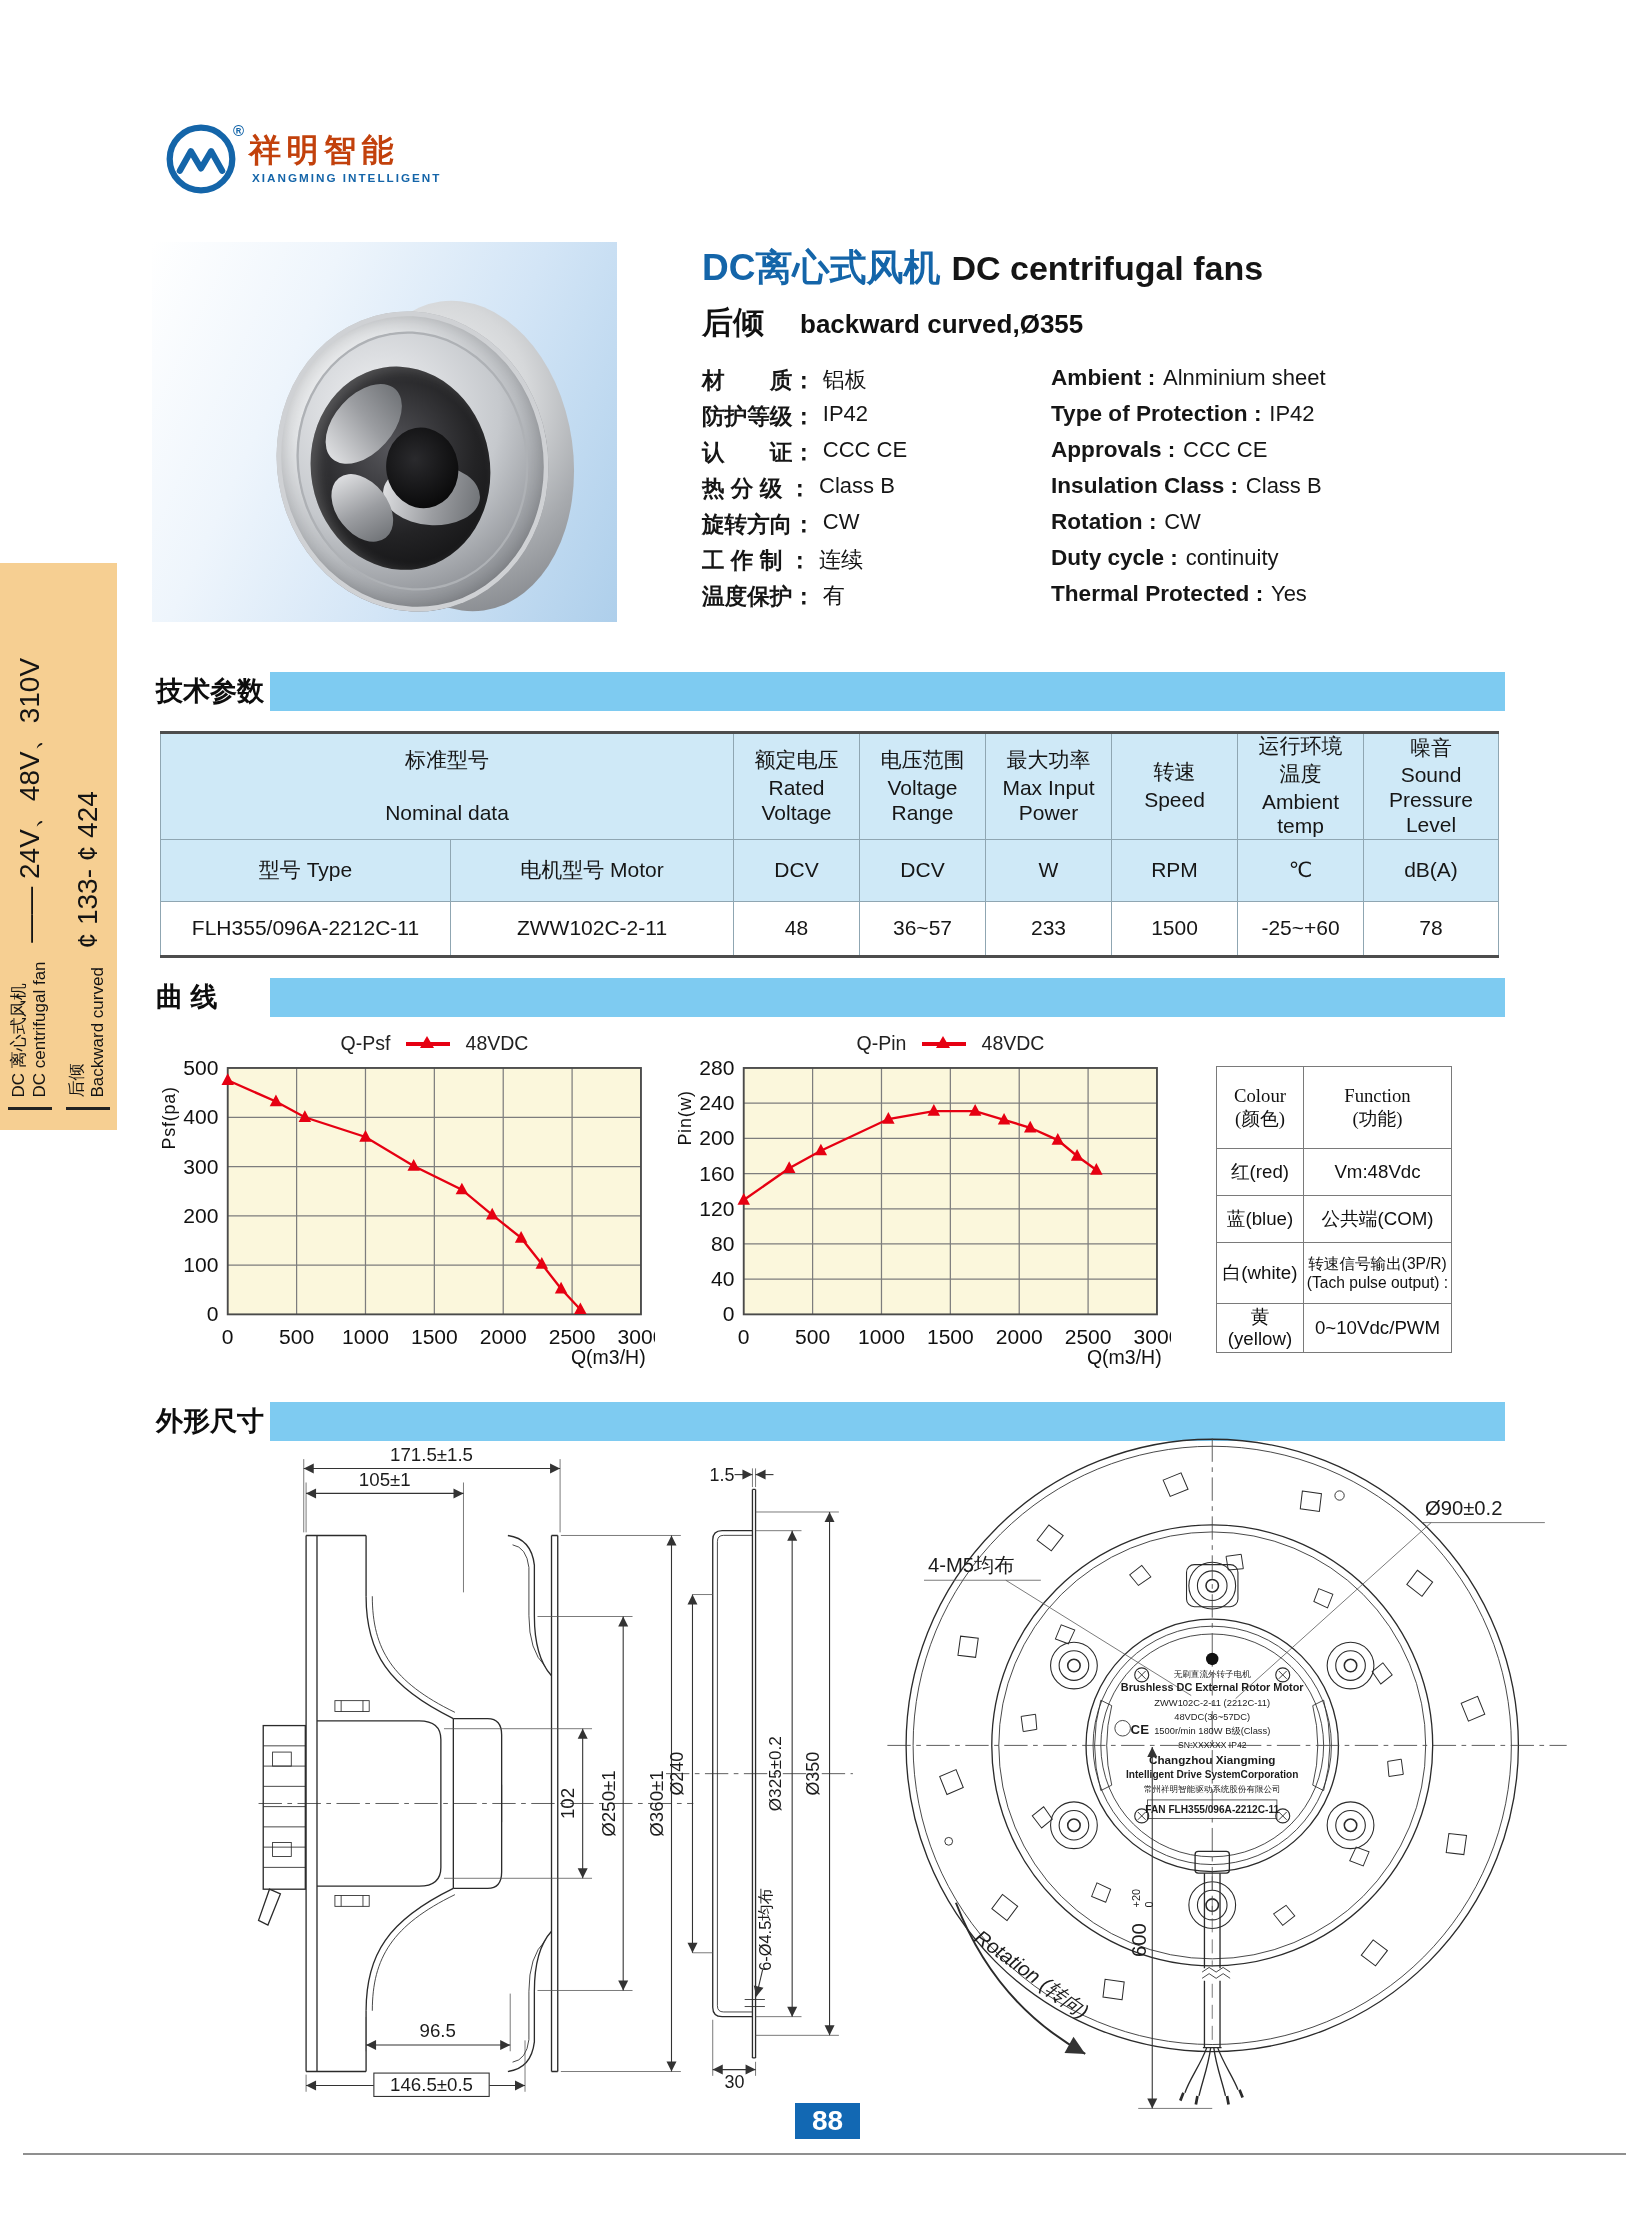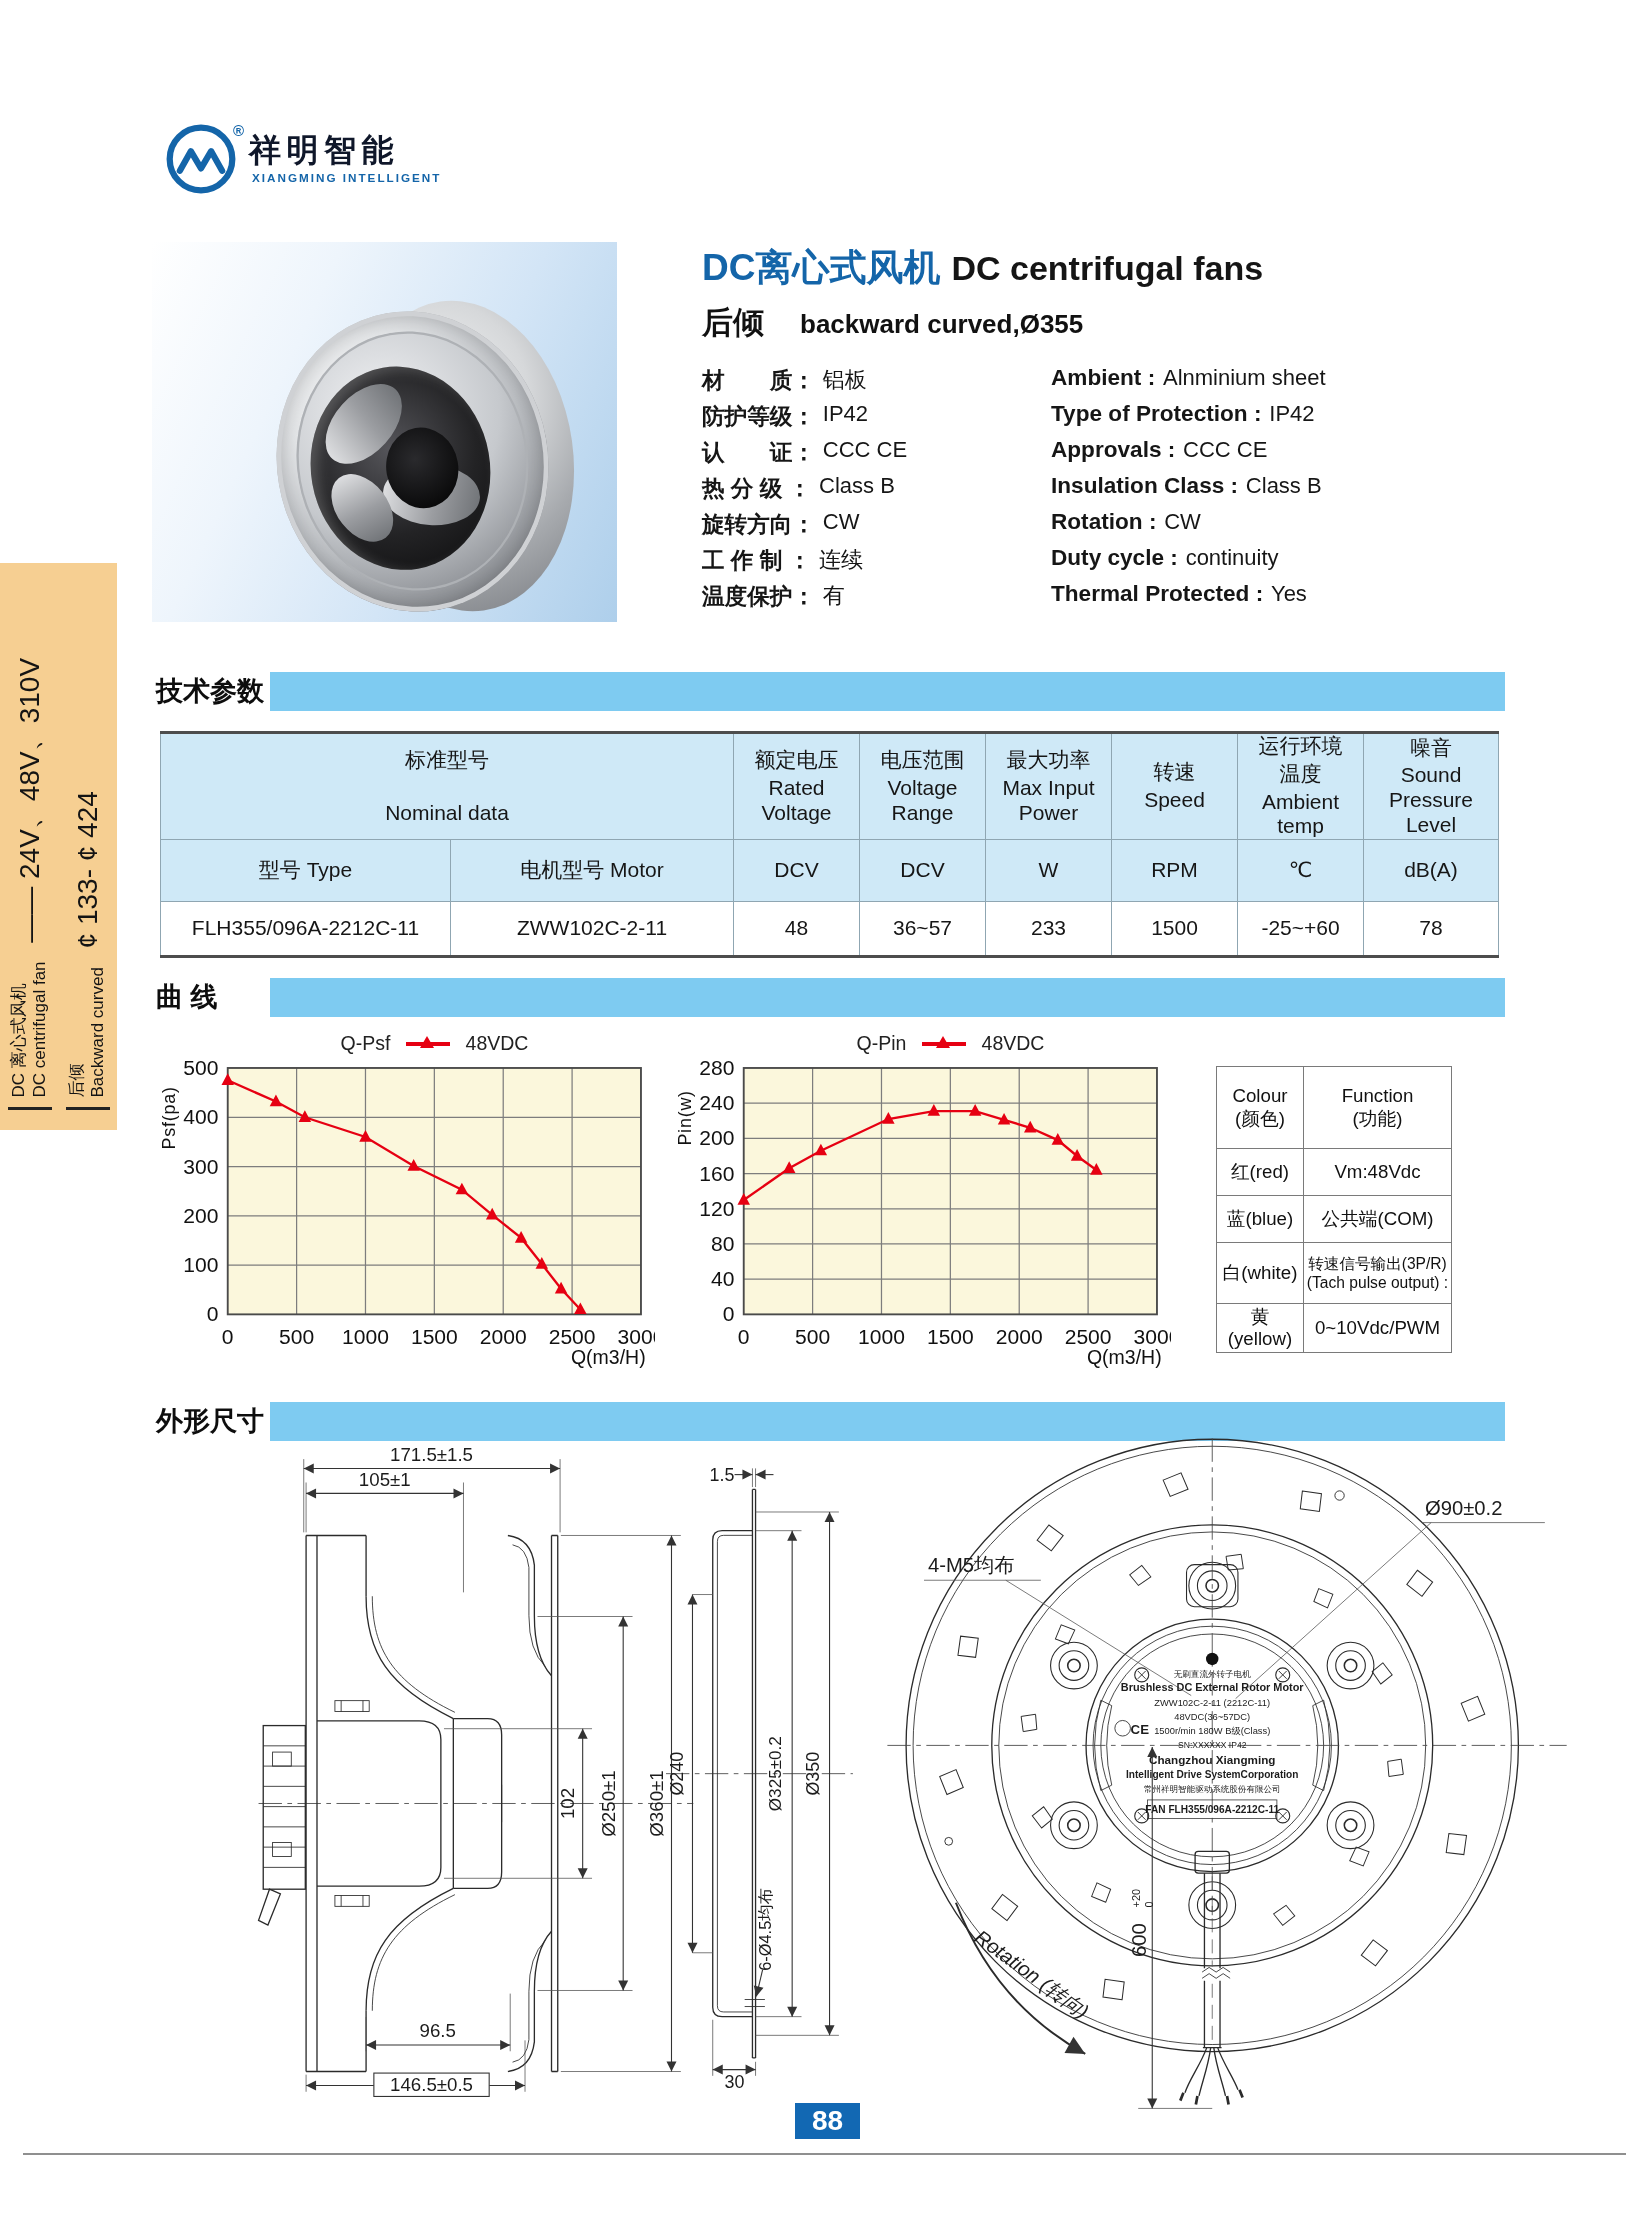--- a/index.html
+++ b/index.html
@@ -2,21 +2,21 @@
 <html style="font-size:12.5px"><head>
 <meta charset="utf-8">
 <style>
   html,body{margin:0;padding:0;background:#e9e9e9;}
   #page{position:relative;width:1649px;height:2239px;background:#ffffff;overflow:hidden;
         font-family:"Liberation Sans","DejaVu Sans",sans-serif;color:#1a1a1a;}
   .abs{position:absolute;}
 
   
   .logo-reg{position:absolute;left:233px;top:122px;font-size:15px;font-weight:bold;color:#1465a9;}
-  .logo-cn{position:absolute;left:249px;top:129px;font-size:32px;font-weight:bold;color:#0f172a;letter-spacing:5.5px;text-align:center;}
+  .logo-cn{position:absolute;left:249px;top:129px;font-size:32px;font-weight:bold;color:#c2410c;letter-spacing:5.5px;text-align:center;}
   .logo-en{position:absolute;left:252px;top:171px;font-size:11.7px;font-weight:bold;color:#1465a9;letter-spacing:2px;}
 
   
   .photo{position:absolute;left:152px;top:242px;width:465px;height:380px;
          background:linear-gradient(115deg,#ffffff 0%,#eef5fc 30%,#d3e5f6 62%,#aecfeb 100%);}
   .photo *{position:absolute;border-radius:50%;}
   .f-back{left:199px;top:58px;width:222px;height:312px;transform:rotate(-8deg);
           background:radial-gradient(circle at 40% 30%,#f4f5f6 0%,#d6d8da 38%,#a7aaae 66%,#787b80 100%);}
   .f-outer{left:125px;top:69px;width:271px;height:301px;transform:rotate(-10deg);
            background:radial-gradient(circle at 38% 32%,#fdfdfd 0%,#e4e6e8 30%,#bcbfc3 55%,#85888d 80%,#64676c 100%);
@@ -64,21 +64,21 @@
   
   .chart{position:absolute;width:499px;height:347px;}
   .chart-legend{margin-left:72px;width:413px;height:26.5px;display:flex;justify-content:center;align-items:center;gap:15.6px;font-size:19.5px;color:#222;}
   .leg-mark{position:relative;width:44px;height:15.6px;}
   .leg-line{position:absolute;left:0;top:7px;width:44px;height:3.1px;background:#e60012;}
   .leg-tri{position:absolute;left:14px;top:0.8px;width:0;height:0;border-left:7.8px solid transparent;border-right:7.8px solid transparent;border-bottom:12.5px solid #e60012;}
 
   
   .wtable{position:absolute;left:1216px;top:1066px;border-collapse:collapse;table-layout:fixed;width:235px;background:#fff;}
   .wtable td{border:1.6px solid #7a7a7a;text-align:center;vertical-align:middle;font-size:18.7px;color:#111;padding:1.6px;line-height:1.2;}
-  .wtable .hd{height:82px;}
+  .wtable .hd{height:82px;font-family:Liberation Serif, serif;}
   .wtable .fn2{font-size:15.6px;line-height:1.25;}
 
   
   .drw text{fill:#1c1c1c;font-family:"Liberation Sans","DejaVu Sans",sans-serif;}
   .ol{stroke:#2b2b2b;stroke-width:1.7;fill:none;}
   .ol2{stroke:#2b2b2b;stroke-width:1.1;fill:none;}
   .dim{stroke:#333;stroke-width:1.4;fill:none;}
   .ext{stroke:#555;stroke-width:1;fill:none;}
   .cl{stroke:#444;stroke-width:1.1;fill:none;stroke-dasharray:30 7 6 7;}
 

